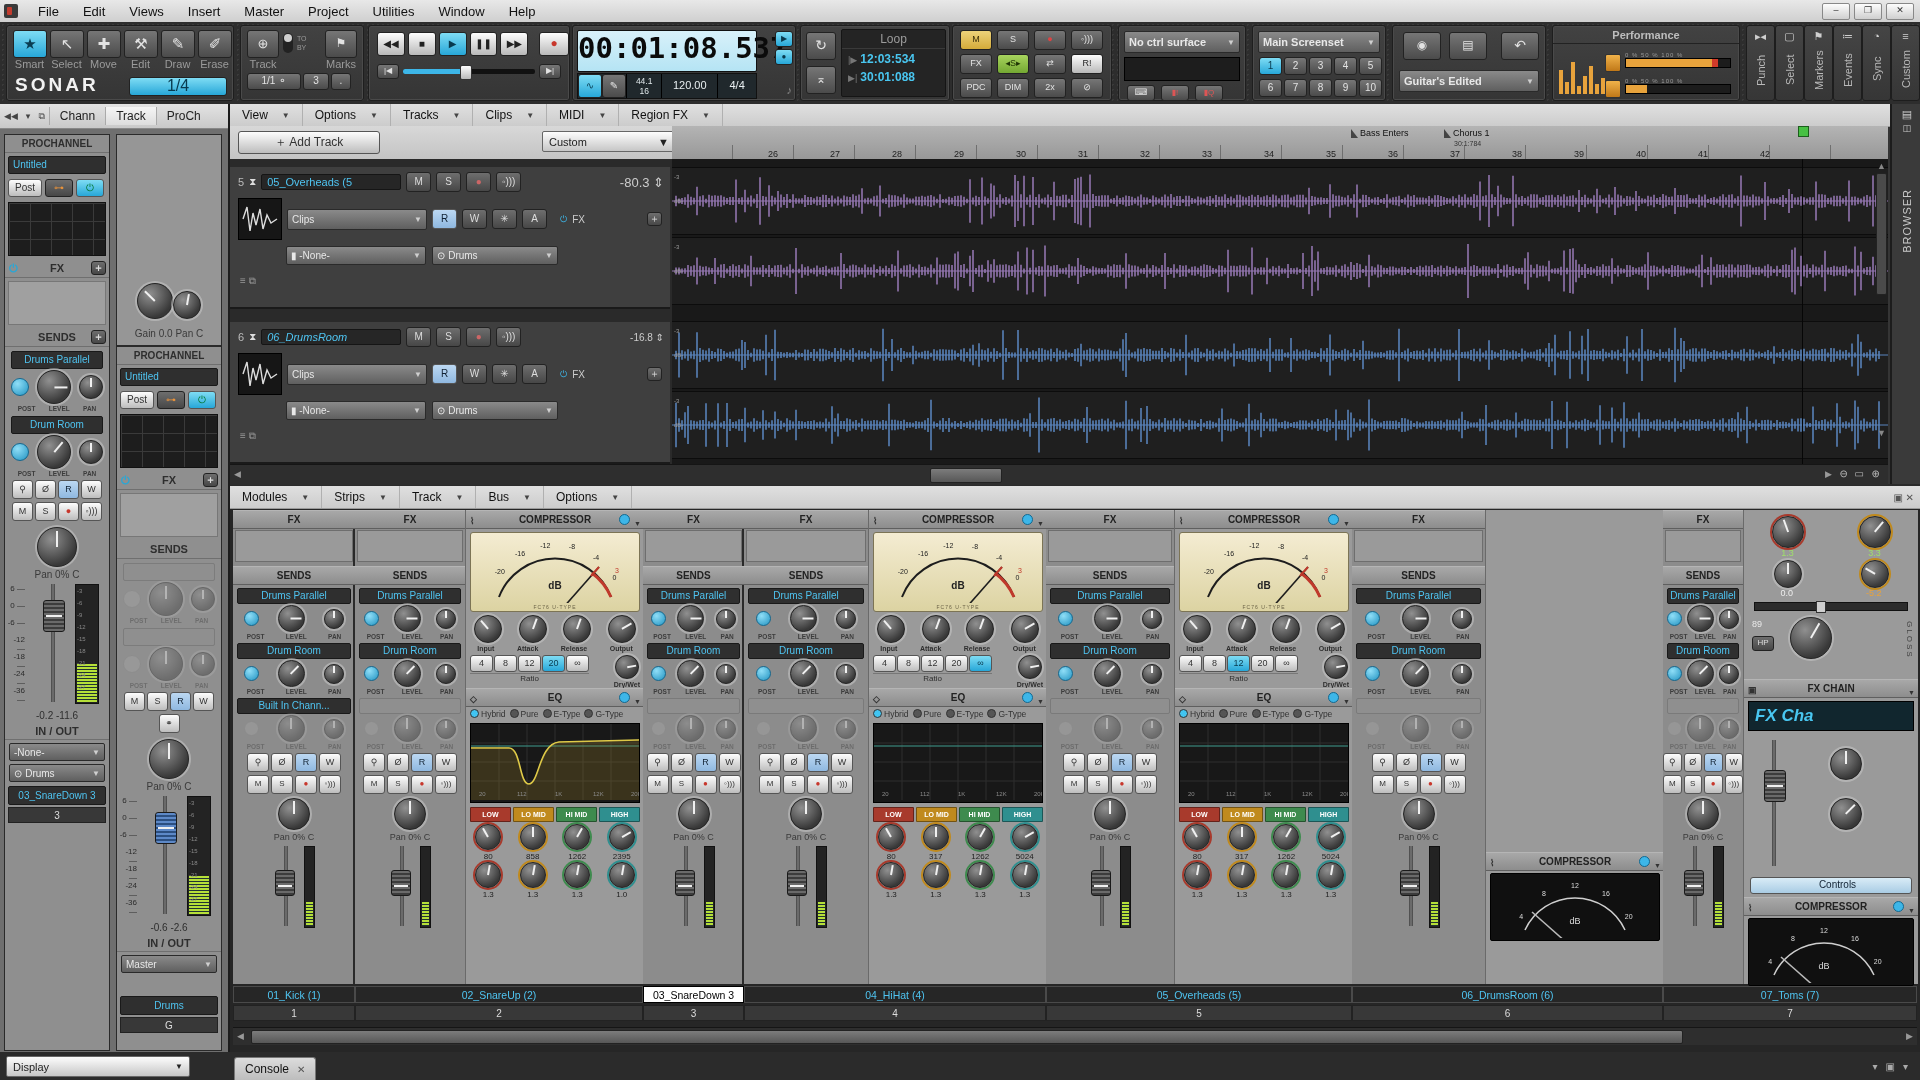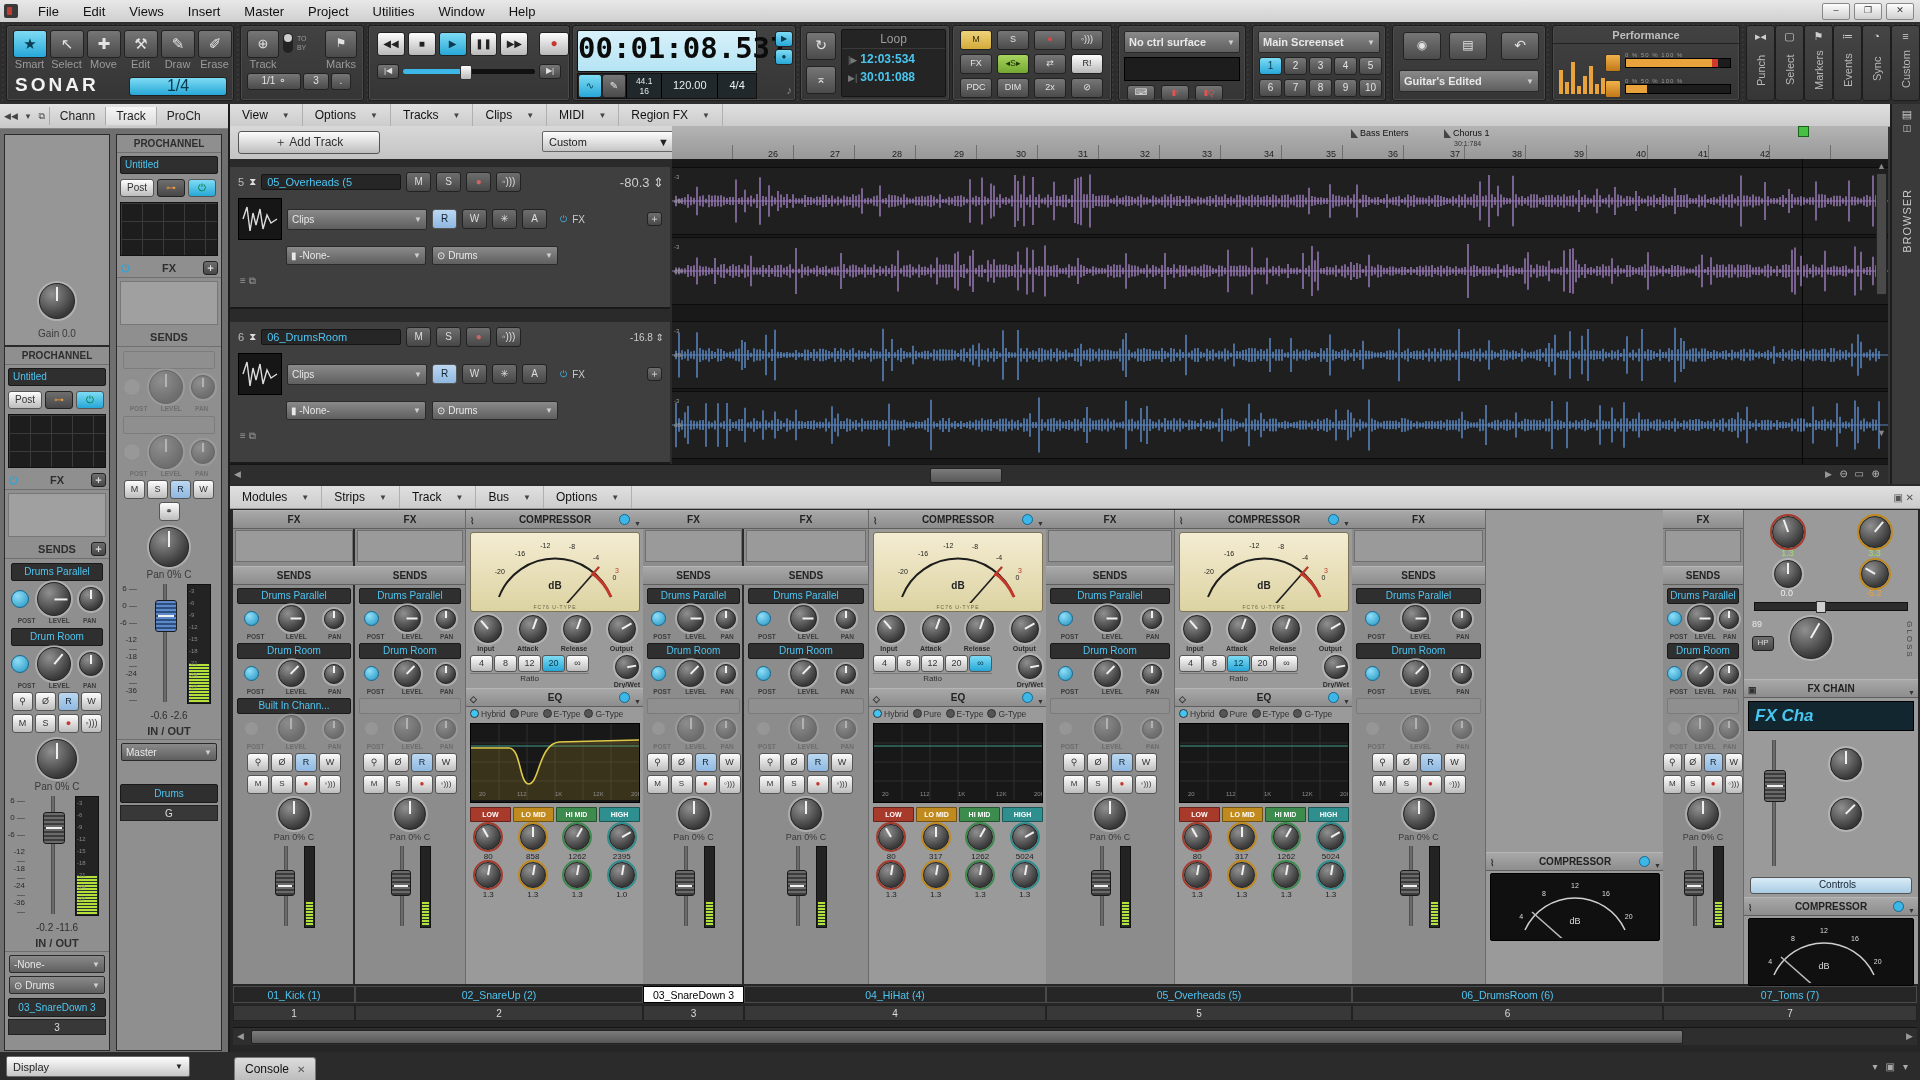--- a/index.html
+++ b/index.html
@@ -340,26 +340,20 @@
   <aside id="inspector">
     <div id="insp-tabs">
         <span style="font-size: 9px; color: rgb(68, 68, 68); padding: 0px 4px;">◀◀</span>
         <span style="font-size: 9px; color: rgb(68, 68, 68); padding: 0px 4px;">▾</span>
         <span style="font-size: 9px; color: rgb(68, 68, 68); padding: 0px 4px;">⧉</span>
         <span class="insp-tab">Chann</span>
         <span class="insp-tab" style="background: linear-gradient(rgb(245, 245, 245), rgb(221, 221, 221));">Track</span>
         <span class="insp-tab">ProCh</span>
       </div>
   <div class="istrip" style="left: 4px; height: 915px;">
-  <div style="position:relative;height:210px;background:#969696;border-bottom:2px solid #2a2a2a;">
-    <div style="position:absolute;bottom:24px;width:100%;text-align:center;">
-      <span class="knob " style="width:34px;height:34px;"><i style="transform:rotate(0deg)"></i></span>
-    </div>
-    <div style="position:absolute;bottom:6px;width:100%;text-align:center;color:#3a3a3a;font-size:10px;">Gain  0.0 </div>
-  </div>
   <div class="hdrline" style="font-size:10px;padding:3px 0;">PROCHANNEL</div>
   <div class="seclabel" style="margin:3px;height:16px;line-height:16px;text-align:left;padding-left:4px;">Untitled</div>
   <div style="display:flex;gap:3px;padding:2px 3px;">
     <span class="sqbtn" style="width:32px;height:16px;line-height:15px;">Post</span>
     <span class="sqbtn dark" style="width:26px;height:16px;line-height:15px;color:#e8933c;">⊶</span>
     <span class="sqbtn" style="width:26px;height:16px;line-height:15px;background:linear-gradient(#7edcf4,#27a7d8);color:#073;">⏻</span>
   </div>
   <div class="gridpanel" style="margin:3px;height:52px;"></div>
   <div class="hdrline" style="position:relative;padding:3px 0;">
     <span style="position:absolute;left:4px;color:#2aa7d6;">⏻</span>FX
@@ -441,20 +435,26 @@
           <span class="arr">▼</span>
         </div>
   <div class="dd" style="margin:3px 4px 0;height:16px;font-size:10px;">
     <span>⊙ Drums</span>
           <span class="arr">▼</span>
         </div>
   <div class="seclabel" style="margin:4px 3px 0;height:17px;line-height:17px;">03_SnareDown 3</div>
   <div class="cnum" style="margin:2px 3px 0;">3</div>
       </div>
       <div class="istrip" style="left: 116px; height: 915px;">
+  <div style="position:relative;height:210px;background:#969696;border-bottom:2px solid #2a2a2a;">
+    <div style="position:absolute;bottom:24px;width:100%;text-align:center;">
+      <span class="knob " style="width:34px;height:34px;"><i style="transform:rotate(-45deg)"></i></span><span class="knob " style="width:26px;height:26px;"><i style="transform:rotate(10deg)"></i></span>
+    </div>
+    <div style="position:absolute;bottom:6px;width:100%;text-align:center;color:#3a3a3a;font-size:10px;">Gain  0.0  Pan C</div>
+  </div>
   <div class="hdrline" style="font-size:10px;padding:3px 0;">PROCHANNEL</div>
   <div class="seclabel" style="margin:3px;height:16px;line-height:16px;text-align:left;padding-left:4px;">Untitled</div>
   <div style="display:flex;gap:3px;padding:2px 3px;">
     <span class="sqbtn" style="width:32px;height:16px;line-height:15px;">Post</span>
     <span class="sqbtn dark" style="width:26px;height:16px;line-height:15px;color:#e8933c;">⊶</span>
     <span class="sqbtn" style="width:26px;height:16px;line-height:15px;background:linear-gradient(#7edcf4,#27a7d8);color:#073;">⏻</span>
   </div>
   <div class="gridpanel" style="margin:3px;height:52px;"></div>
   <div class="hdrline" style="position:relative;padding:3px 0;">
     <span style="position:absolute;left:4px;color:#2aa7d6;">⏻</span>FX
@@ -637,21 +637,21 @@
               <span class="arr">▼</span>
             </span>
           </div>
   <div style="padding:10px 0 0 10px;color:#999;font-size:10px;">
     <span>≡</span>&nbsp;<span>⧉</span></div>
         </div>
         <div class="thead" style="top: 163px; height: 140px;">
           <div style="display:flex;align-items:center;gap:5px;padding:5px 4px 0 8px;">
     <span style="color:#bbb;font-size:11px;">6</span>
     <span style="color:#ddd;font-size:10px;">⧗</span>
-    <span class="tname" style="width:128px;">06_DrumsRoom</span>
+    <span class="tname" style="width:128px;font-style:italic;">06_DrumsRoom</span>
             <span class="sqbtn dark" style="width:23px;height:18px;line-height:17px;">M</span>
             <span class="sqbtn dark" style="width:23px;height:18px;line-height:17px;">S</span>
             <span class="sqbtn dark" style="width:23px;height:18px;line-height:17px;color:#c66;">●</span>
             <span class="sqbtn dark" style="width:23px;height:18px;line-height:17px;">◦)))</span>
             <span style="margin-left:auto;color:#ccc;font-size:10px;padding-right:2px;">-16.8 ⇕</span>
           </div>
   <div style="display:flex;align-items:center;gap:5px;padding:6px 4px 0 8px;">
     <span class="wavethumb" style="position:relative;width:42px;height:40px;">
       <svg width="42" height="40">
                 <polyline points="4,20 8,8 11,32 14,14 17,26 21,10 24,30 28,16 32,24 38,20" fill="none" stroke="#ddd" stroke-width="1.4"></polyline>

